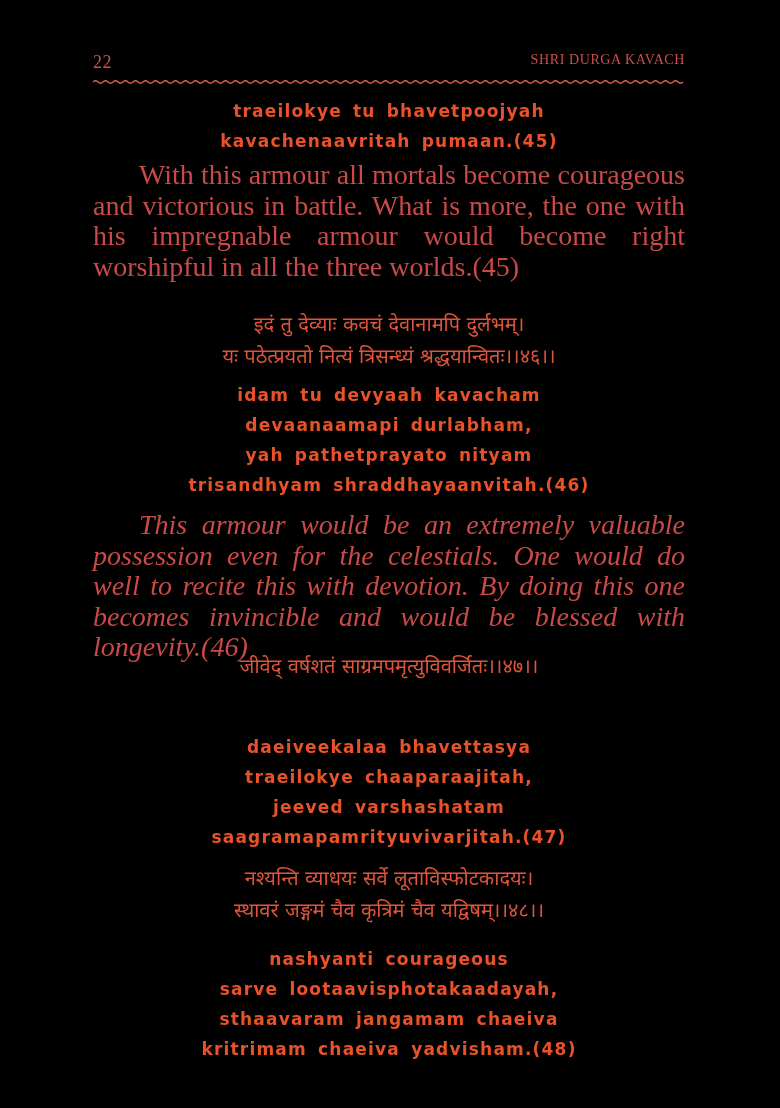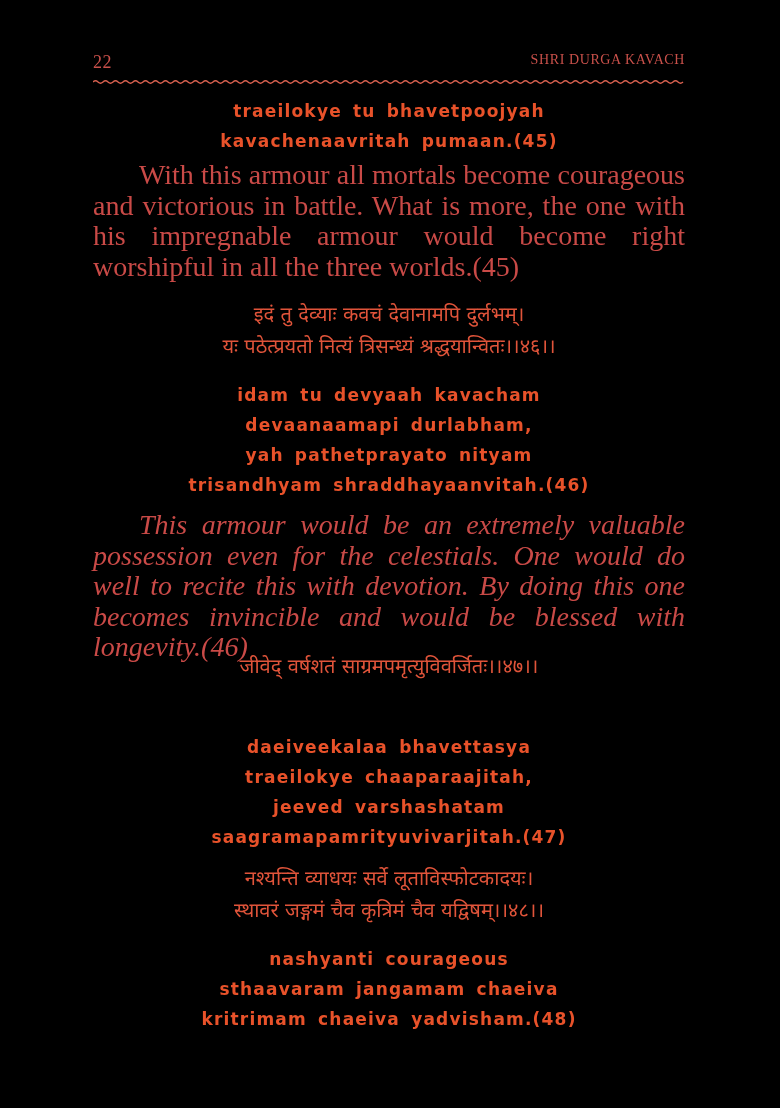--- a/index.html
+++ b/index.html
@@ -101,21 +101,21 @@
 
   <div class="content">
 
     <div class="block translit" style="top:4px;">
       <span class="line">traeilokye tu bhavetpoojyah</span>
       <span class="line">kavachenaavritah pumaan.(45)</span>
     </div>
 
     <div class="block translation" style="top:68px;">With this armour all mortals become courageous and victorious in battle. What is more, the one with his impregnable armour would become right worshipful in all the three worlds.(45)</div>
 
-    <div class="block sanskrit" style="top:206px;">
+    <div class="block sanskrit" style="top:216px;">
       <span class="line">इदं तु देव्याः कवचं देवानामपि दुर्लभम्।</span>
       <span class="line">यः पठेत्प्रयतो नित्यं त्रिसन्ध्यं श्रद्धयान्वितः।।४६।।</span>
     </div>
 
     <div class="block translit" style="top:288px;">
       <span class="line">idam tu devyaah kavacham</span>
       <span class="line">devaanaamapi durlabham,</span>
       <span class="line">yah pathetprayato nityam</span>
       <span class="line">trisandhyam shraddhayaanvitah.(46)</span>
     </div>
@@ -133,18 +133,19 @@
       <span class="line">saagramapamrityuvivarjitah.(47)</span>
     </div>
 
     <div class="block sanskrit" style="top:770px;">
       <span class="line">नश्यन्ति व्याधयः सर्वे लूताविस्फोटकादयः।</span>
       <span class="line">स्थावरं जङ्गमं चैव कृत्रिमं चैव यद्विषम्।।४८।।</span>
     </div>
 
     <div class="block translit" style="top:852px;">
       <span class="line">nashyanti courageous</span>
+      <span class="line">sarve lootaavisphotakaadayah,</span>
       <span class="line">sthaavaram jangamam chaeiva</span>
       <span class="line">kritrimam chaeiva yadvisham.(48)</span>
     </div>
 
   </div>
 </div>
 
 </body></html>

